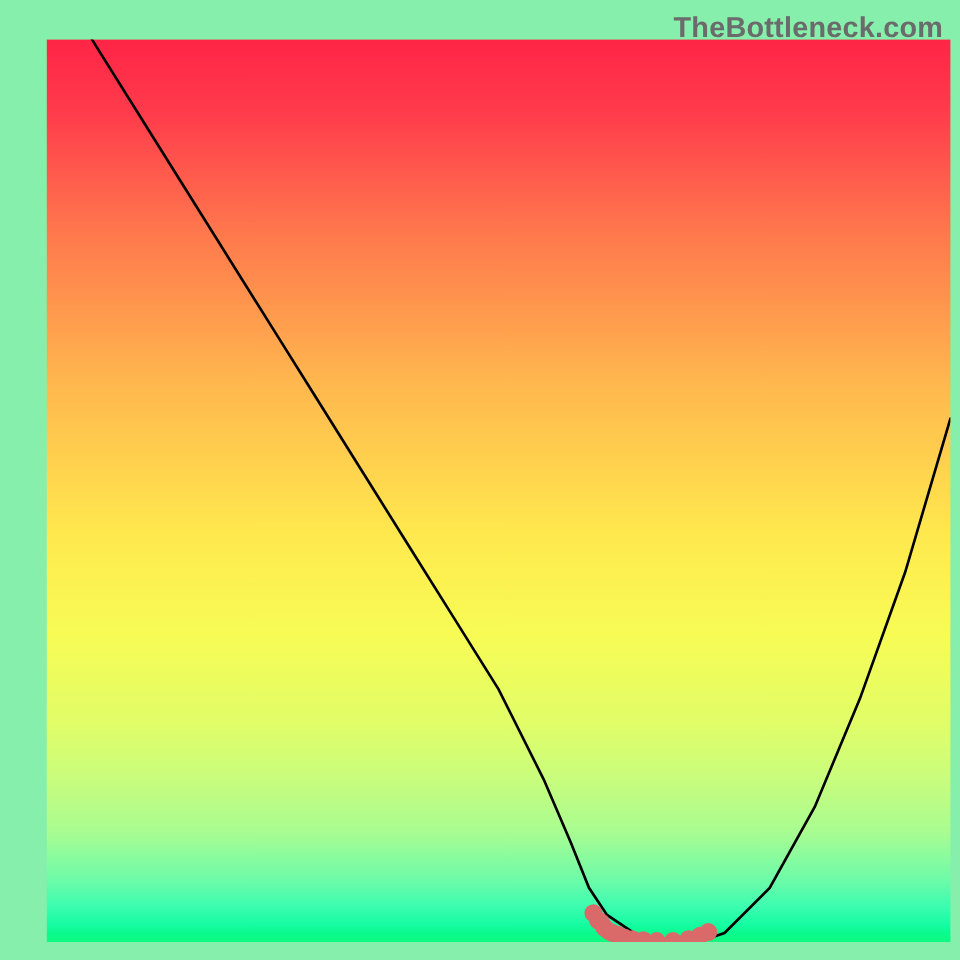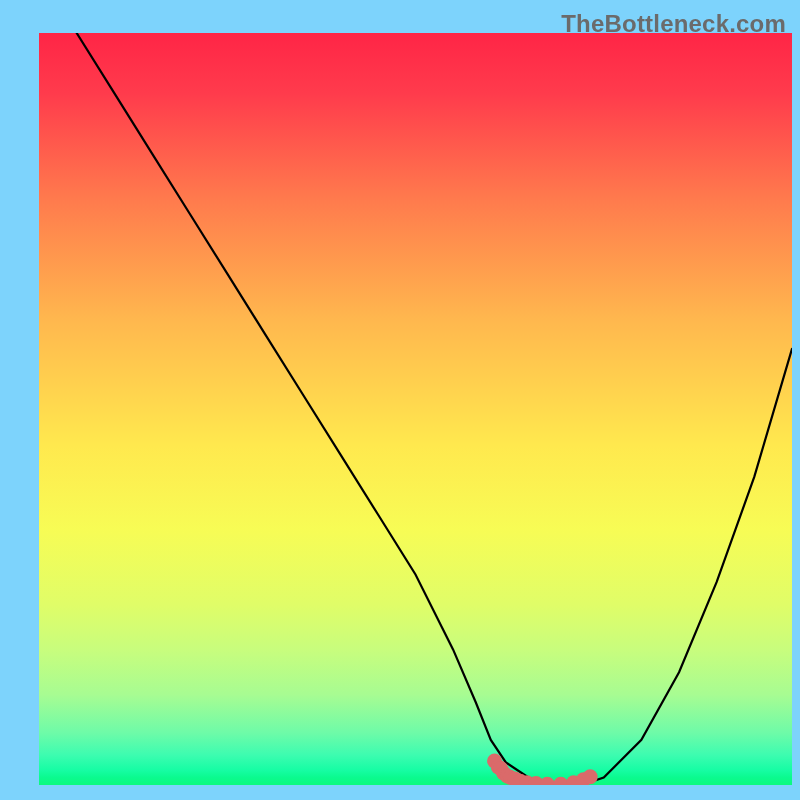--- a/index.html
+++ b/index.html
@@ -8,21 +8,21 @@
     background: #000;
     width: 800px;
     height: 800px;
     overflow: hidden;
     font-family: Arial, sans-serif;
   }
   .chart-container {
     position: relative;
     width: 800px;
     height: 800px;
-    background: #7dd3fc;
+    background: #86efac;
   }
   .plot-area {
     position: absolute;
     left: 39px;
     top: 33px;
     width: 753px;
     height: 752px;
     background: linear-gradient(to bottom,
       #ff2546 0%,
       #ff3b4c 8%,

